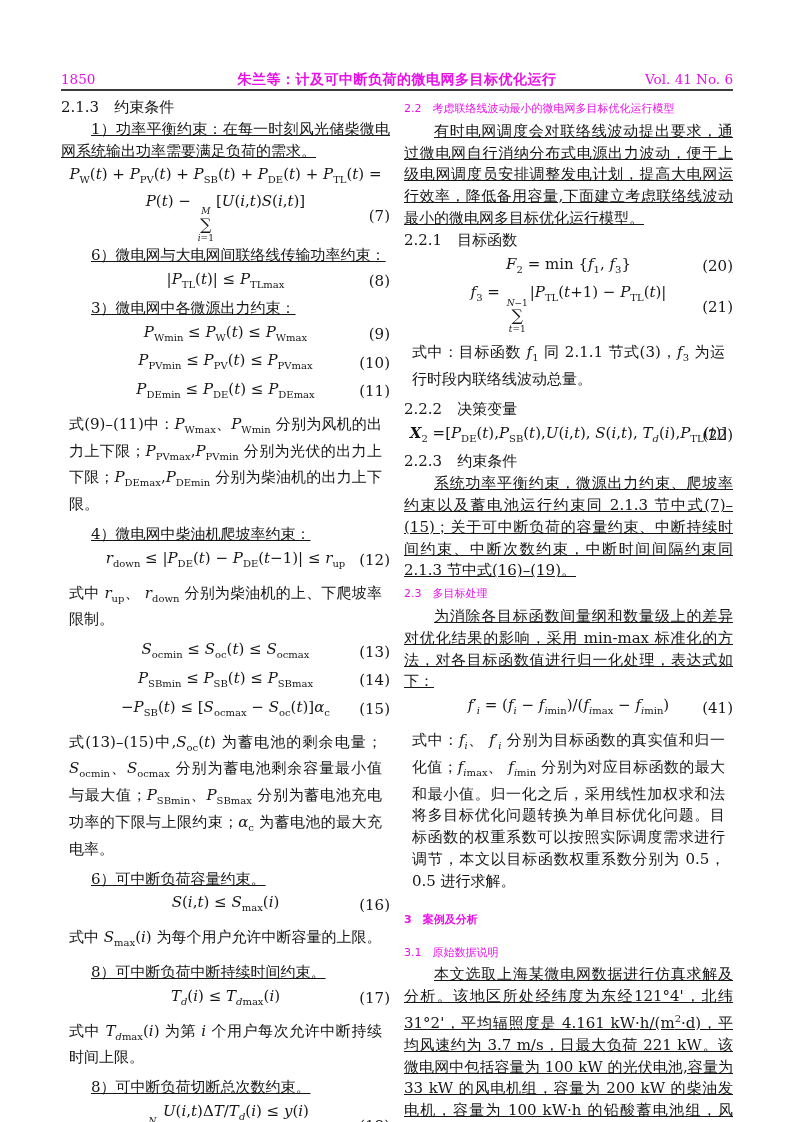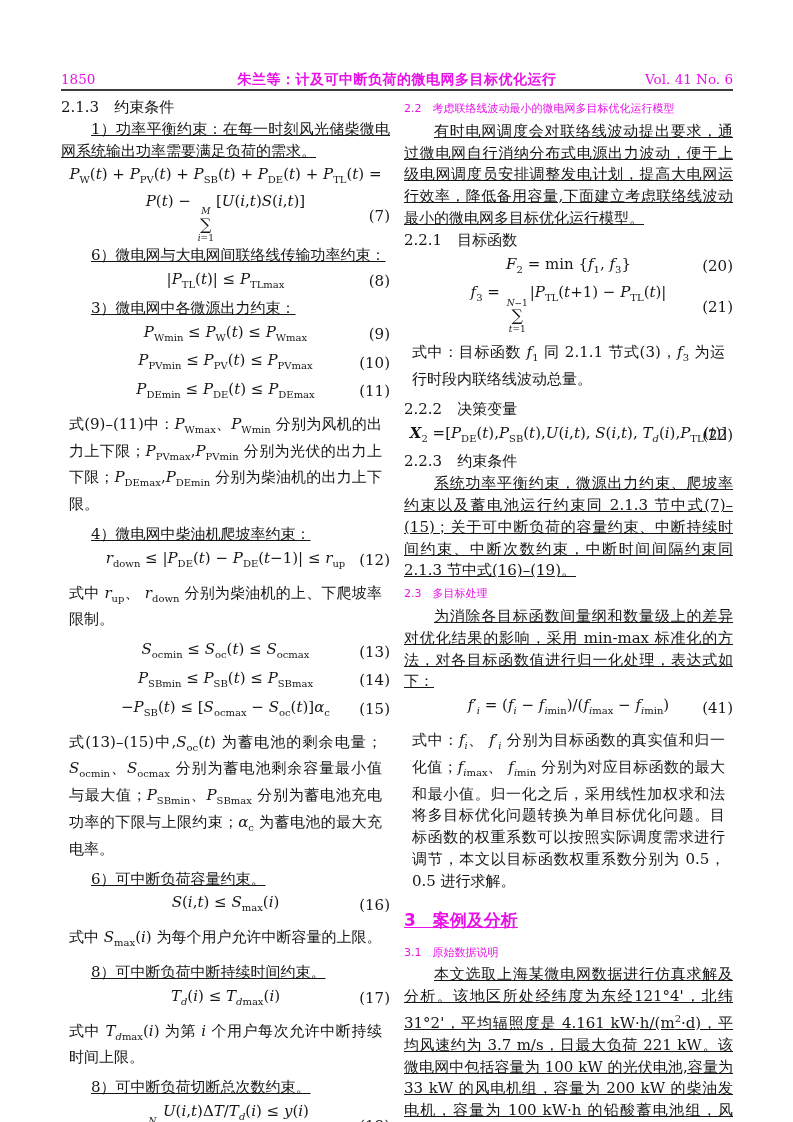--- a/index.html
+++ b/index.html
@@ -17,21 +17,21 @@
   
   .cols{position:absolute;left:61px;top:97px;width:672px;display:flex;gap:14px;}
   .col{width:329px;font-size:15px;line-height:21.8px;text-align:justify;}
 
   .p{text-indent:2em;margin:0;text-decoration:underline;}
   .pn{text-indent:0;margin:8px;}
   .h3{margin:0;}
   .h2{color:var(--accent,#e411e4);font-family:"DejaVu Sans","Liberation Sans",sans-serif;
       font-weight:normal;margin:1px 0;font-size:11px;}
   .h1{color:var(--accent,#e411e4);font-family:"DejaVu Sans","Liberation Sans",sans-serif;
-      font-weight:bold;font-size:17px;line-height:24px;margin:15px 0 10px;text-decoration:underline;}
+      font-weight:bold;font-size:11px;line-height:24px;margin:15px 0 10px;}
 
   
   .eq{margin:2px 0;}
   .eqrow{position:relative;text-align:center;}
   .eqrow .math{white-space:nowrap;}
   .eqno{position:absolute;right:0;top:50%;transform:translateY(-50%);}
   sub,sup{font-size:10px;}
   i{font-style:italic;}
   .msum{display:inline-flex;flex-direction:column;align-items:center;vertical-align:-0.55em;
         line-height:1;margin:0 2px;}

